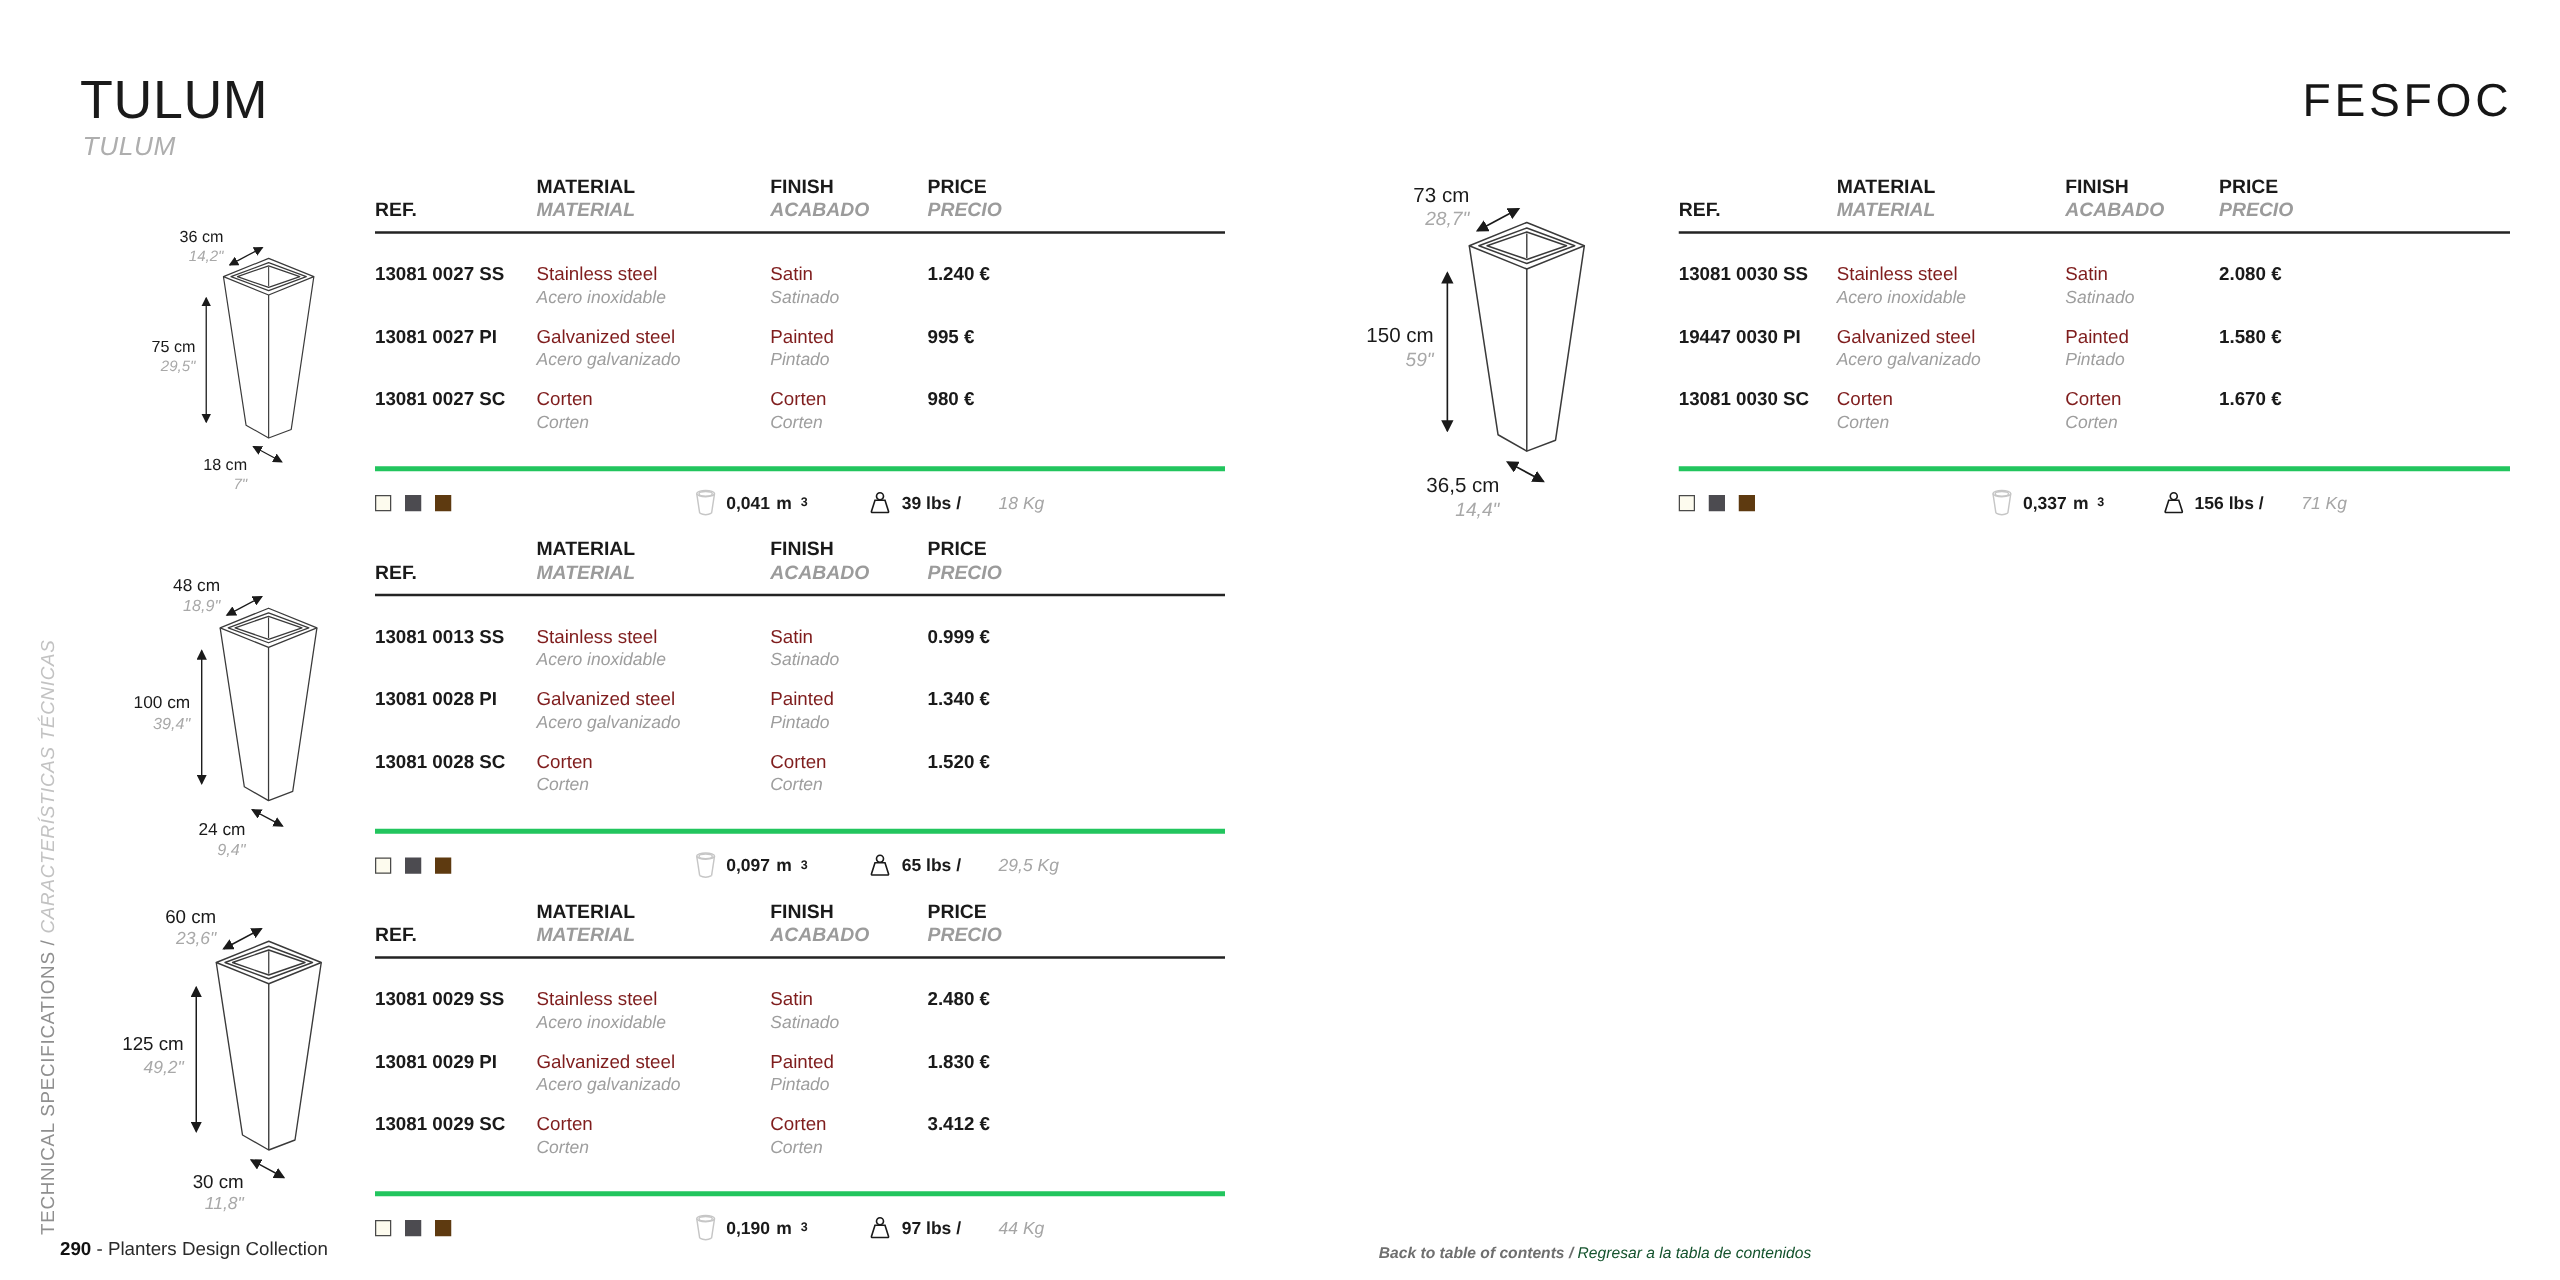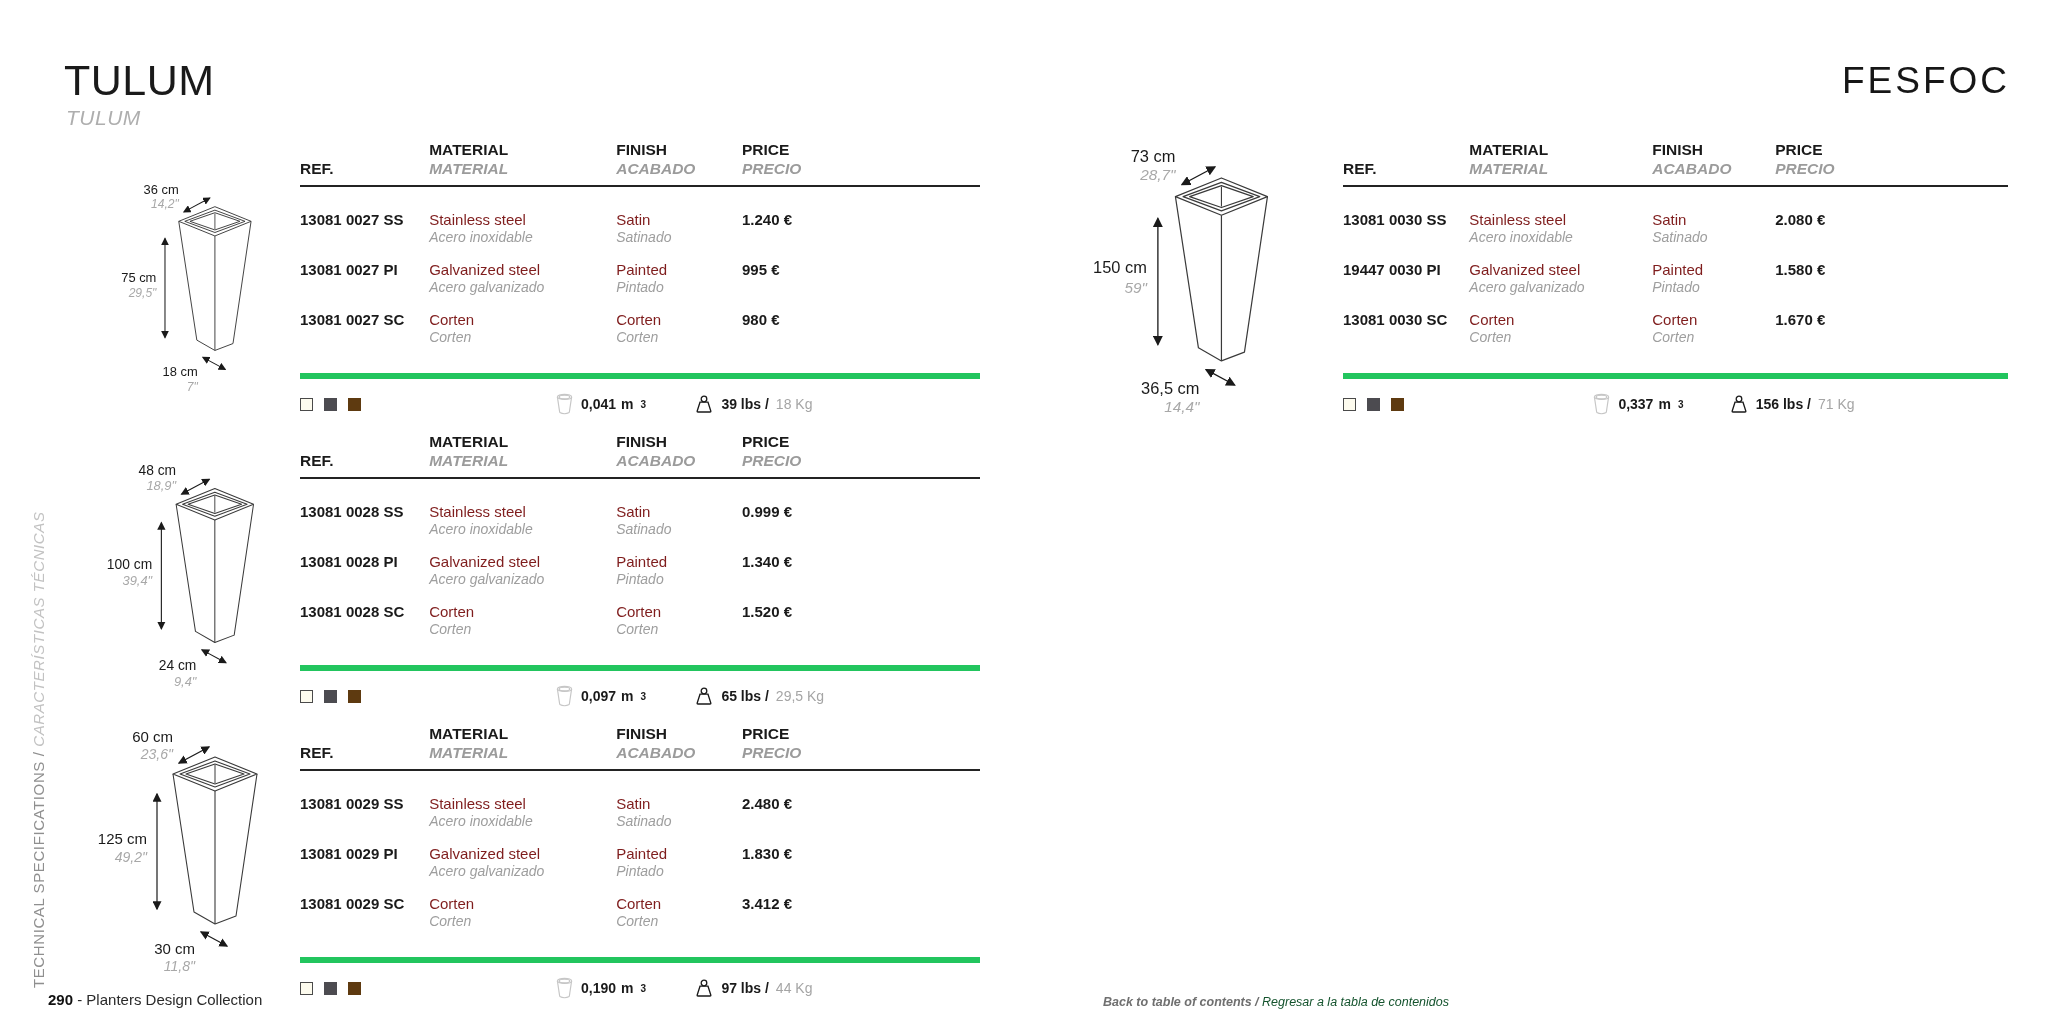--- a/index.html
+++ b/index.html
@@ -42,30 +42,30 @@
   .th-ref { font-weight:bold; font-size:15.5px; }
   .th-en { font-weight:bold; font-size:15.5px; line-height:19px; }
   .th-es { font-weight:bold; font-style:italic; font-size:15.5px; line-height:19px; color:#9b9b9b; }
   .tbody { padding-top:8px; }
   .trow { height:50px; padding-top:16px; box-sizing:border-box; }
   .td-ref { font-weight:bold; font-size:15px; }
   .td-en { font-size:15px; line-height:18px; color:#7f1d1d; }
   .td-es { font-size:14px; line-height:17px; color:#9e9e9e; font-style:italic; }
   .td-price { font-weight:bold; font-size:15px; }
   .tfoot {
-    margin-top:28px; border-top:6px solid #22c55e; padding-top:13px;
+    margin-top:28px; border-top:4px solid #22c55e; padding-top:13px;
     display:grid; grid-template-columns:37.5% 20.5% 42%; align-items:center;
   }
   .swatches { display:flex; gap:11px; }
   .swatch { width:13px; height:13px; display:inline-block; }
   .swatch.bordered { border:1px solid #4a4a4a; width:11px; height:11px; }
   .vol, .wt { display:flex; align-items:center; gap:7px; font-size:14px; font-weight:bold; white-space:nowrap; }
   .vol sup { font-size:10px; }
   .vol .unit { margin-left:-2px; }
-  .wt .kg { font-weight:normal; color:#a5a5a5; }
+  .wt .kg { font-weight:normal; font-style:italic; color:#a5a5a5;margin-left:23px; }
   .icon-cup { stroke:#c6c6c6; fill:none; stroke-width:1.2; }
   .icon-weight { stroke:#1a1a1a; fill:none; stroke-width:1.3; }
   
   .footer-left  { position:absolute; left:48px;  top:991px; font-size:15px; color:#2a2a2a; }
   .footer-left b, .footer-right b { color:#111; }
   .footer-center { position:absolute; left:1103px; top:995px; font-size:12.5px; font-style:italic; }
   .fc-en { color:#6f6f6f; font-weight:bold; }
   .fc-es { color:#14532d; }
   .footer-right { position:absolute; right:38px; top:1032px; font-size:15px; color:#2a2a2a; }
 </style>
@@ -233,21 +233,21 @@
             <div class="th-en">FINISH</div>
             <div class="th-es">ACABADO</div>
           </div>
         <div>
             <div class="th-en">PRICE</div>
             <div class="th-es">PRECIO</div>
           </div>
       </div>
       <div class="tbody">
         <div class="grid4 trow">
-          <div class="td-ref">13081 0028 SS</div>
+          <div class="td-ref">13081 0013 SS</div>
           <div>
               <div class="td-en">Stainless steel</div>
               <div class="td-es">Acero inoxidable</div>
             </div>
           <div>
               <div class="td-en">Satin</div>
               <div class="td-es">Satinado</div>
             </div>
           <div class="td-price">0.999 €</div>
         </div>

